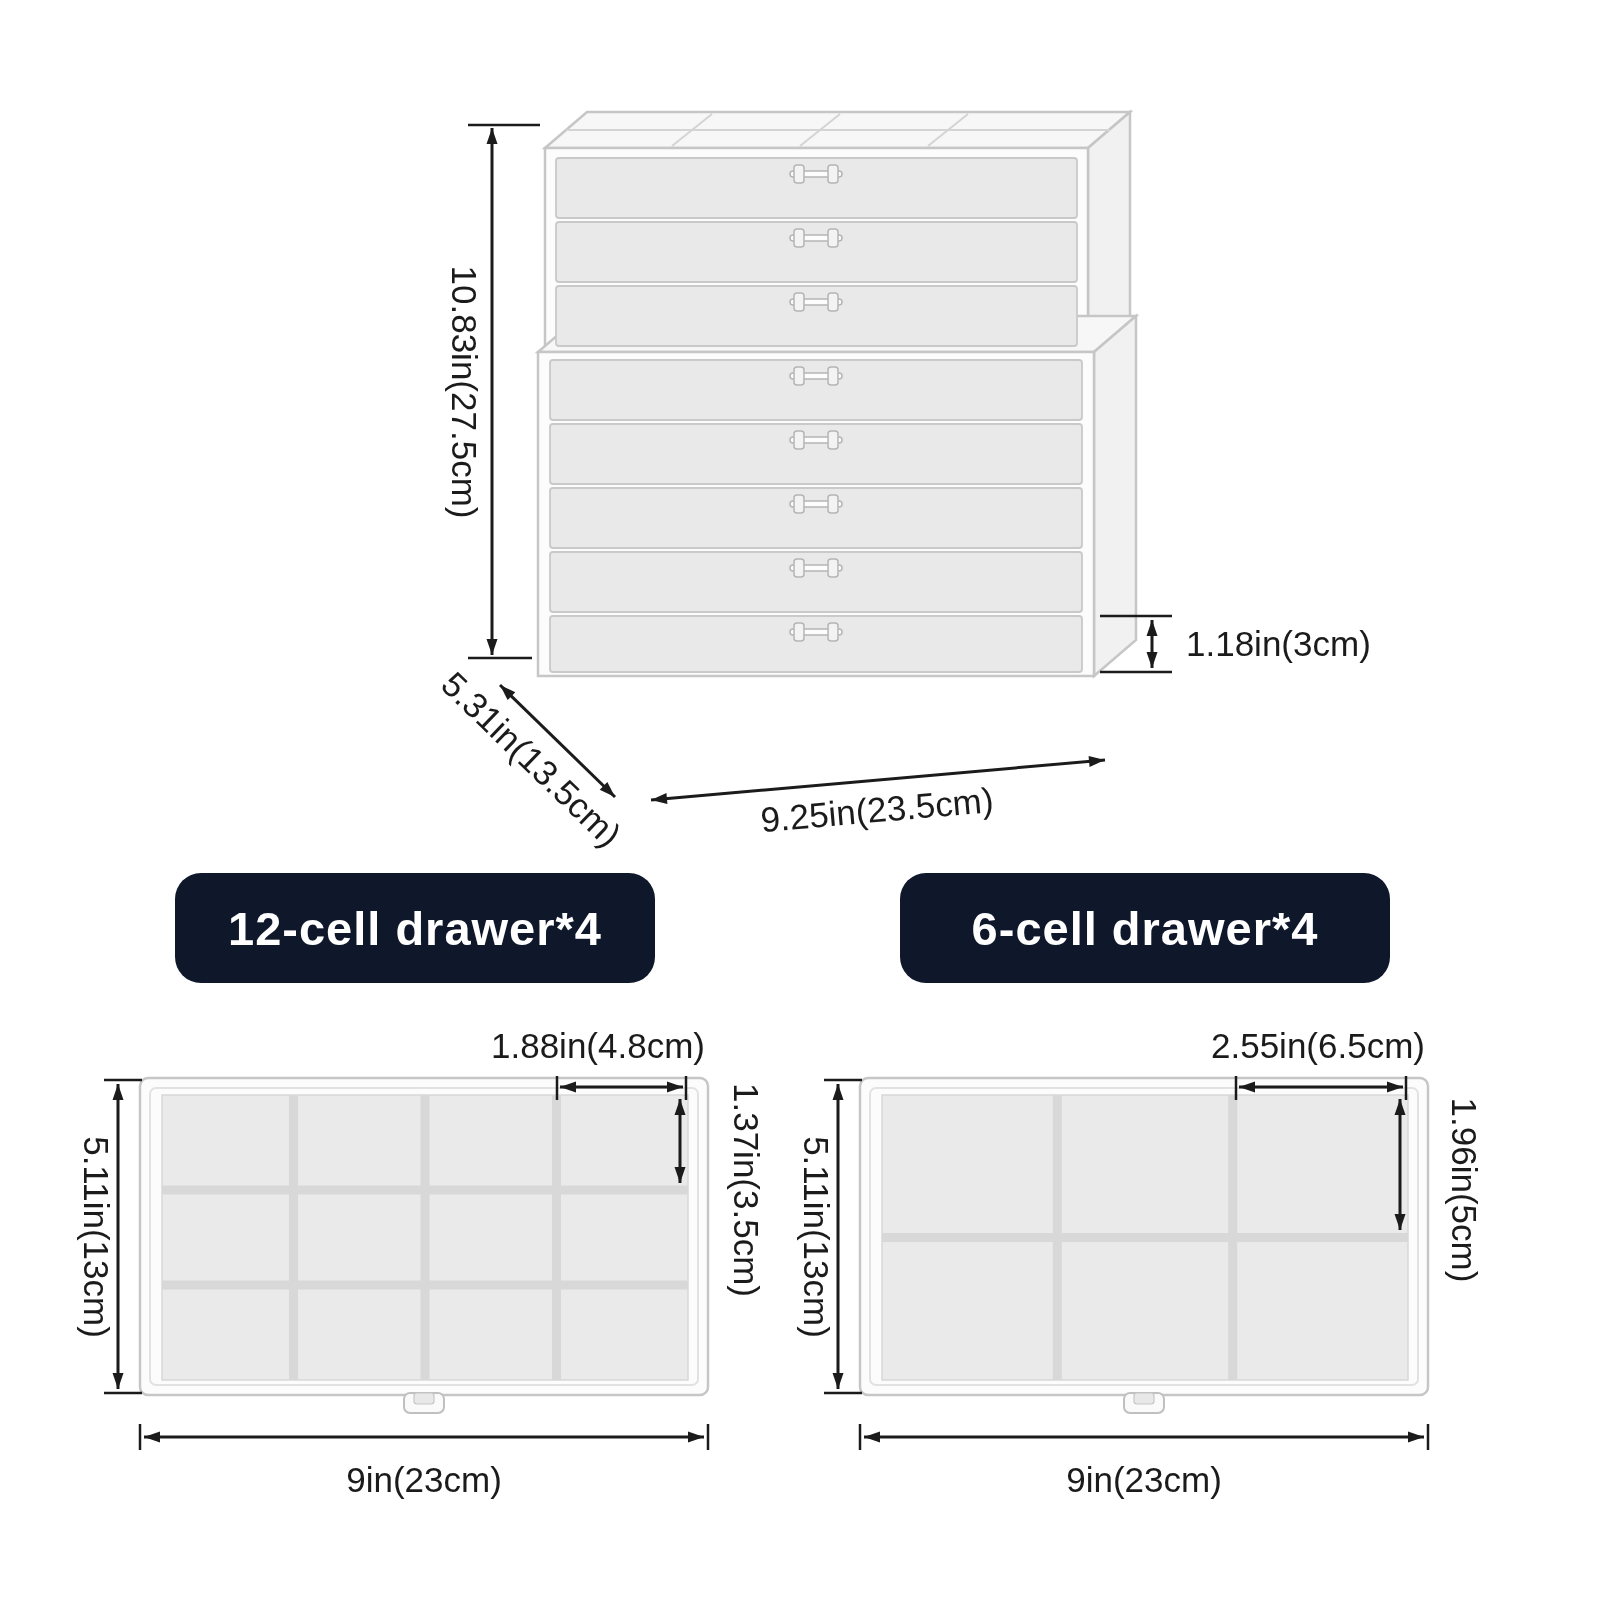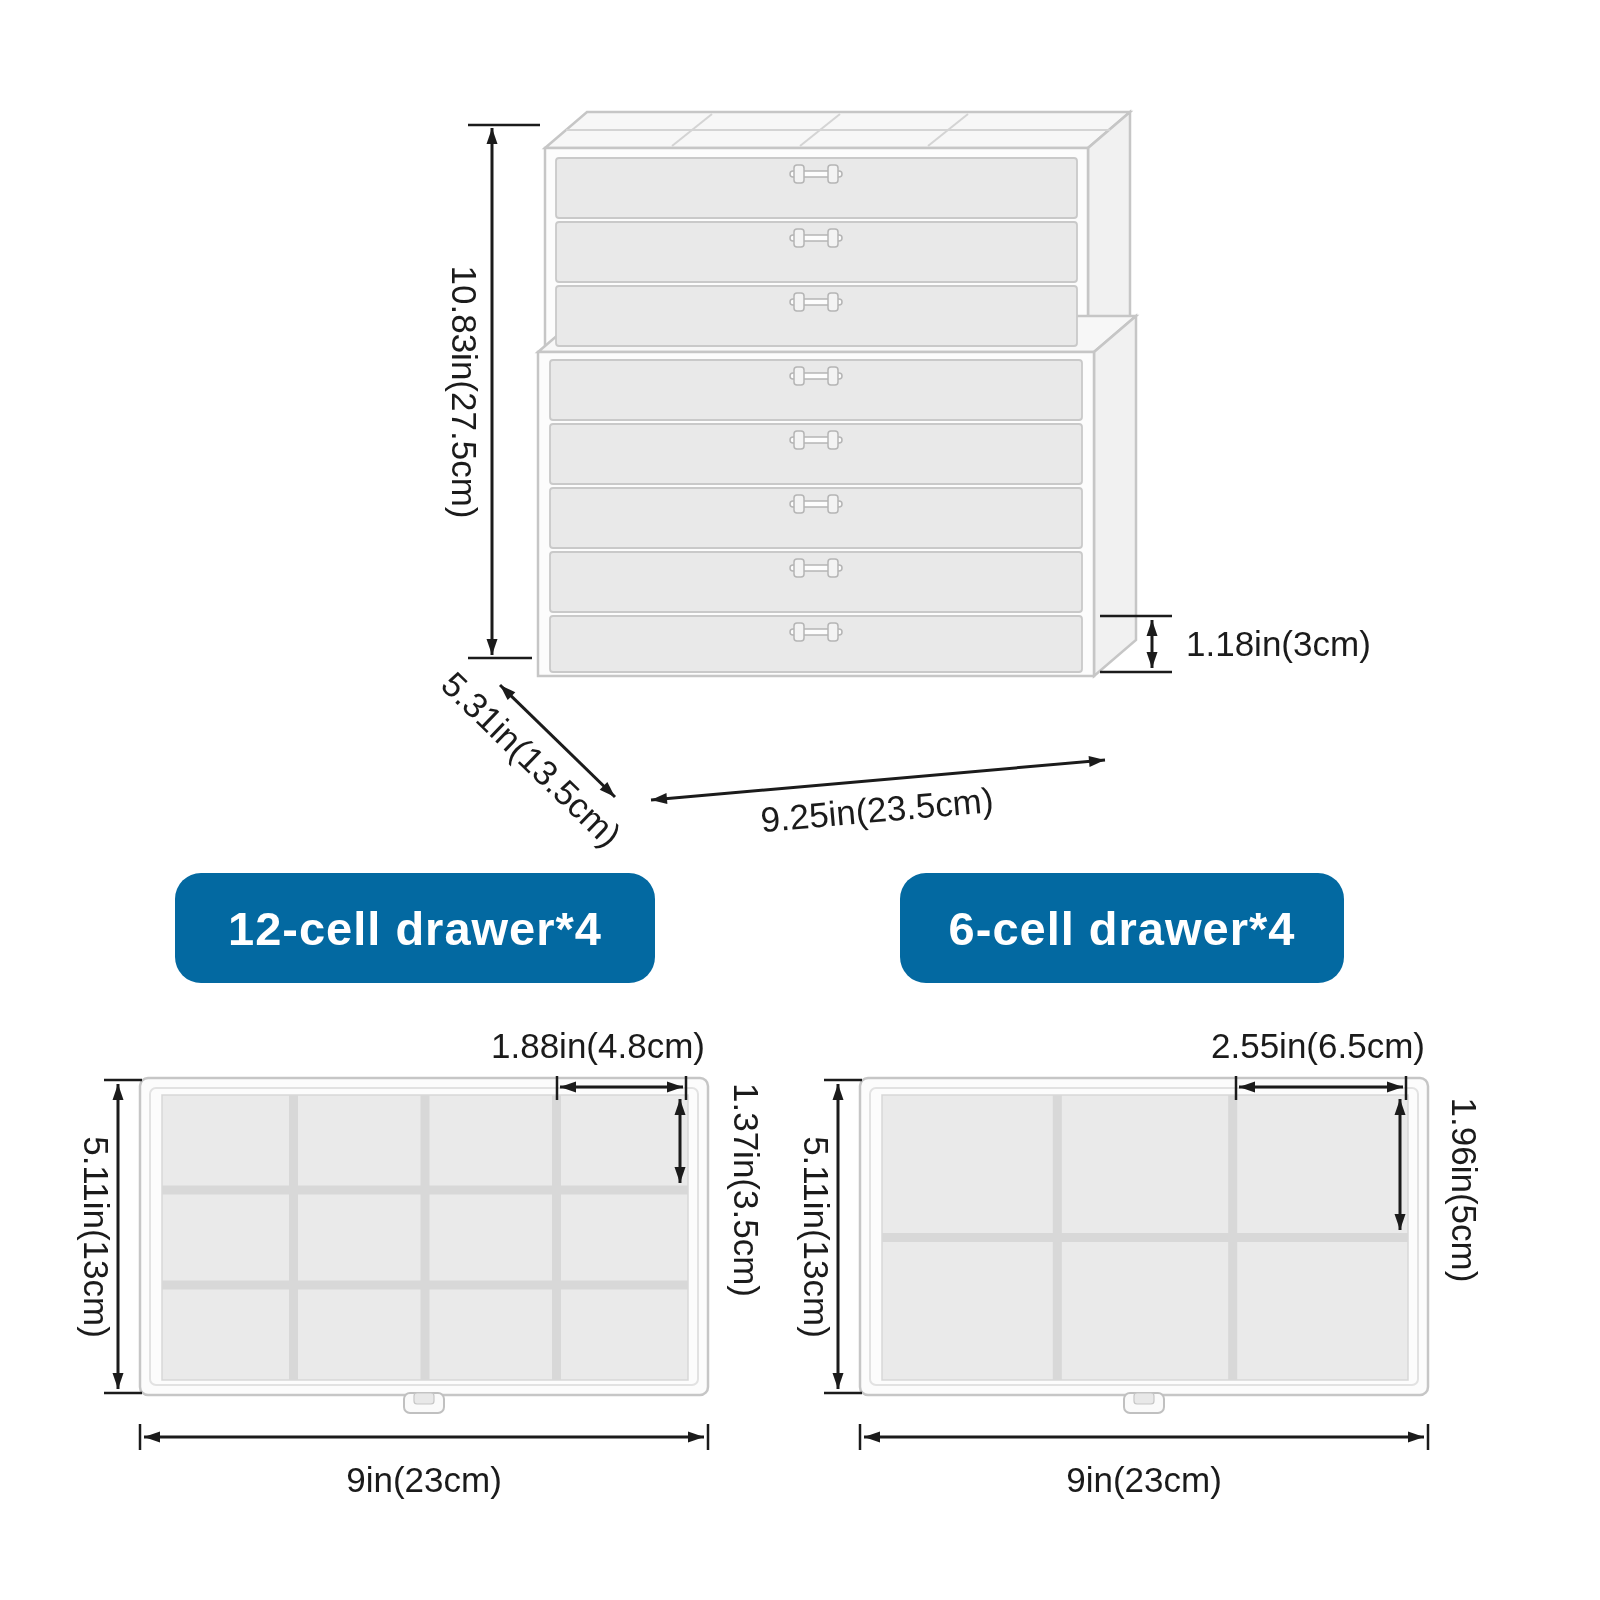--- a/index.html
+++ b/index.html
@@ -12,25 +12,25 @@
   .tick{stroke:#1b1b1b;stroke-width:2.5;}
   .dim-text{font-family:"Liberation Sans",sans-serif;font-size:35px;fill:#1b1b1b;}
   .shell{fill:#fcfcfc;stroke:#c6c6c6;stroke-width:2.5;}
   .rim{fill:none;stroke:#e2e2e2;stroke-width:2;}
   .face-top{fill:#f7f7f7;stroke:#c6c6c6;stroke-width:2.5;}
   .face-side{fill:#f1f1f1;stroke:#c6c6c6;stroke-width:2.5;}
   .drawer{fill:#e9e9e9;stroke:#c9c9c9;stroke-width:1.8;}
   .tray{fill:#eaeaea;stroke:#d7d7d7;stroke-width:1.5;}
   .divider{fill:#d8d8d8;}
   .topline{stroke:#d4d4d4;stroke-width:2;fill:none;}
-  .badge{position:absolute;top:873px;height:110px;border-radius:26px;background:#0369a1;
+  .badge{position:absolute;top:873px;height:110px;border-radius:26px;background:#0f172a;
          display:flex;align-items:center;justify-content:center;color:#ffffff;
          font-size:47px;font-weight:700;letter-spacing:1px;}
   #badge-12{left:175px;width:480px;}
-  #badge-6{left:900px;width:444px;align-items:center;}
+  #badge-6{left:900px;width:490px;align-items:center;}
 </style>
 </head>
 <body>
 
 <div class="canvas">
 
   <svg id="organizer-svg" width="1600" height="860" viewBox="0 0 1600 860">
     <defs>
       <marker id="ah" markerWidth="20" markerHeight="14" refX="18" refY="7" orient="auto-start-reverse" markerUnits="userSpaceOnUse">
         <path d="M2,1.5 L18,7 L2,12.5 Z" fill="#1b1b1b"></path>

